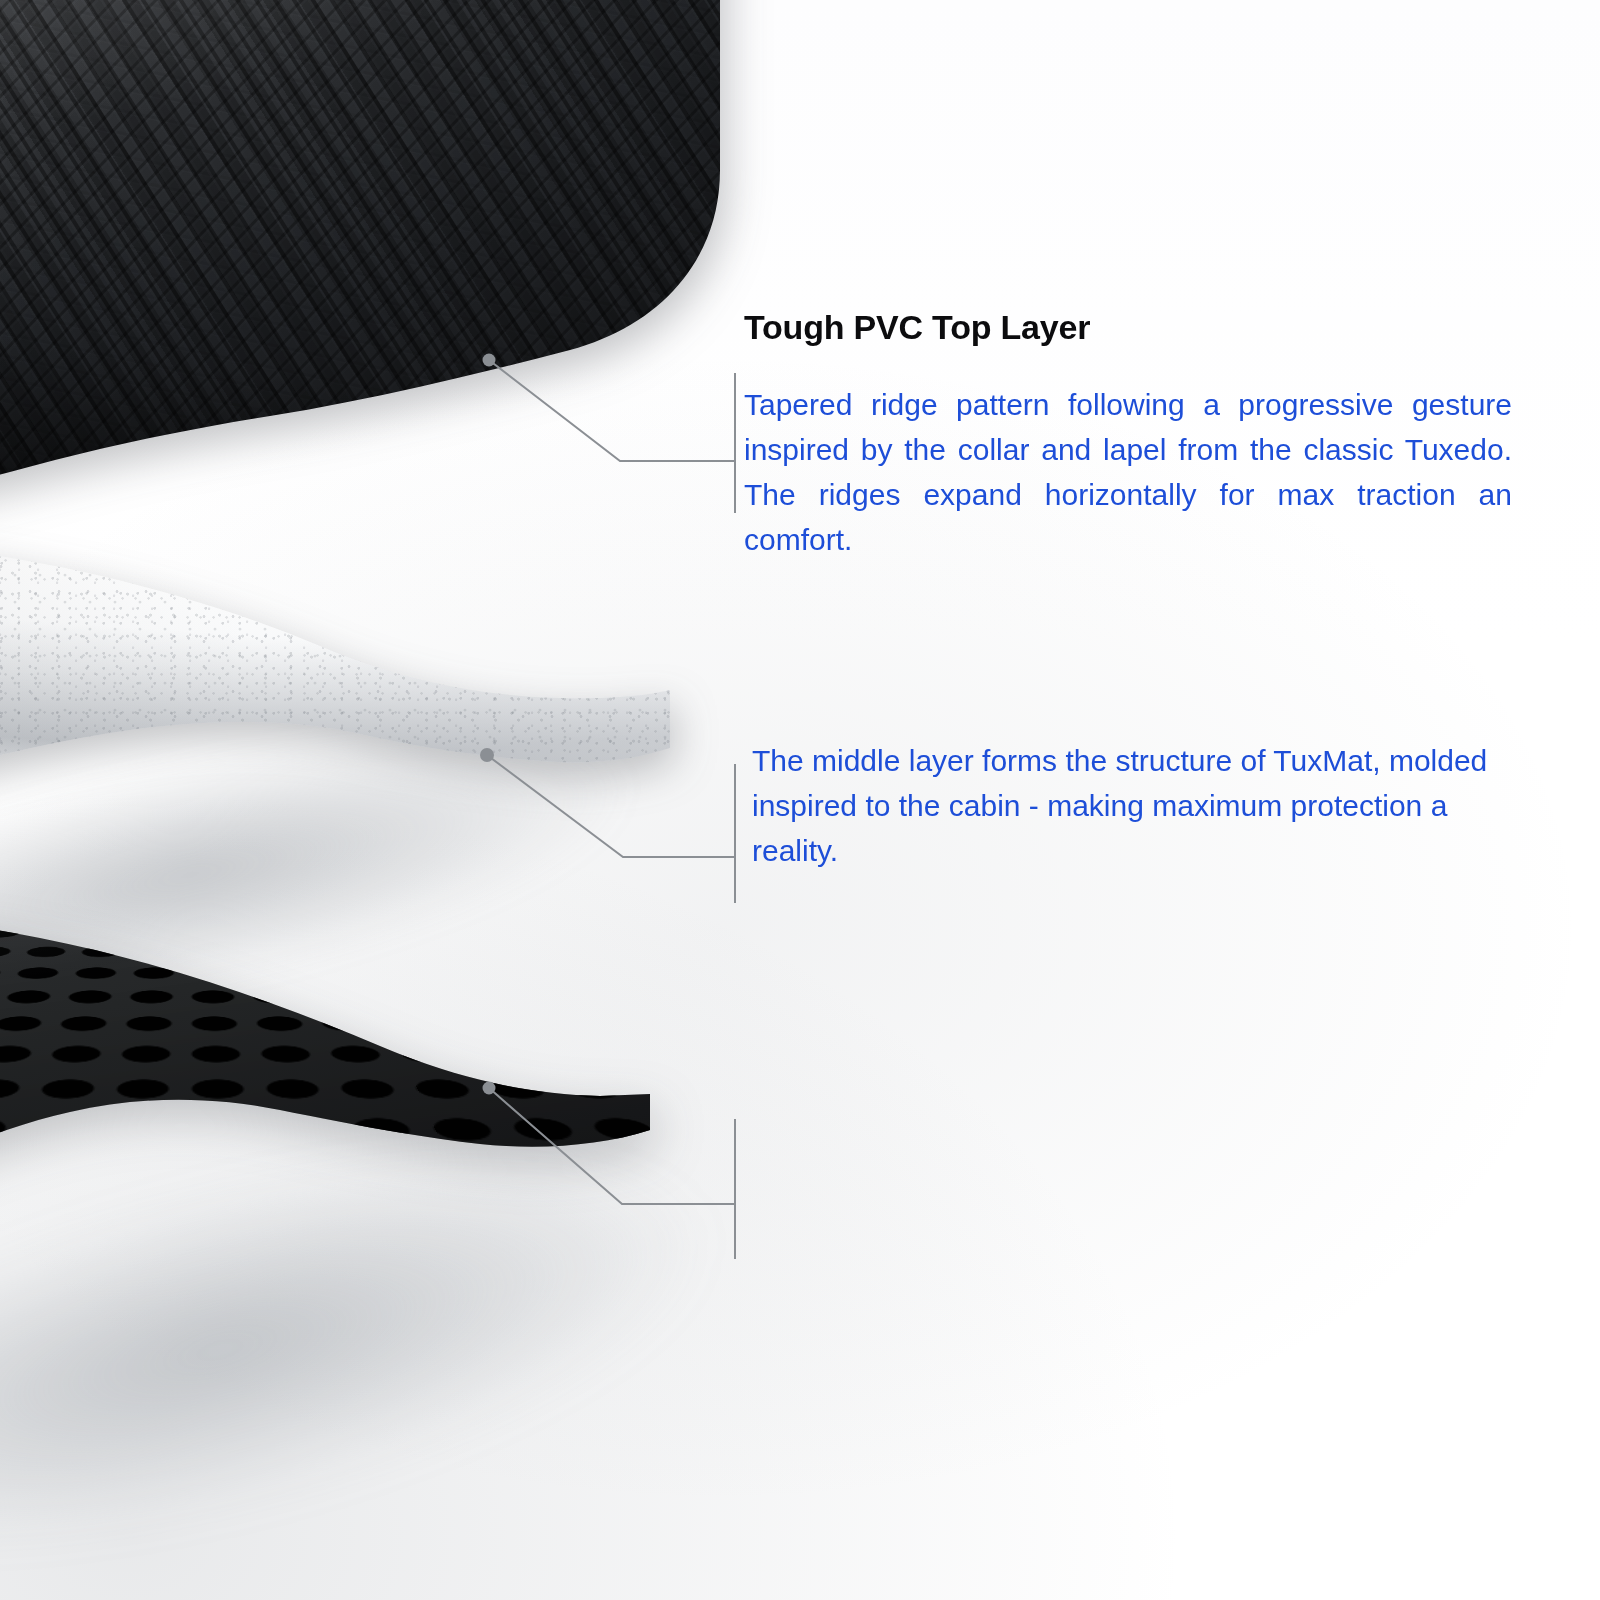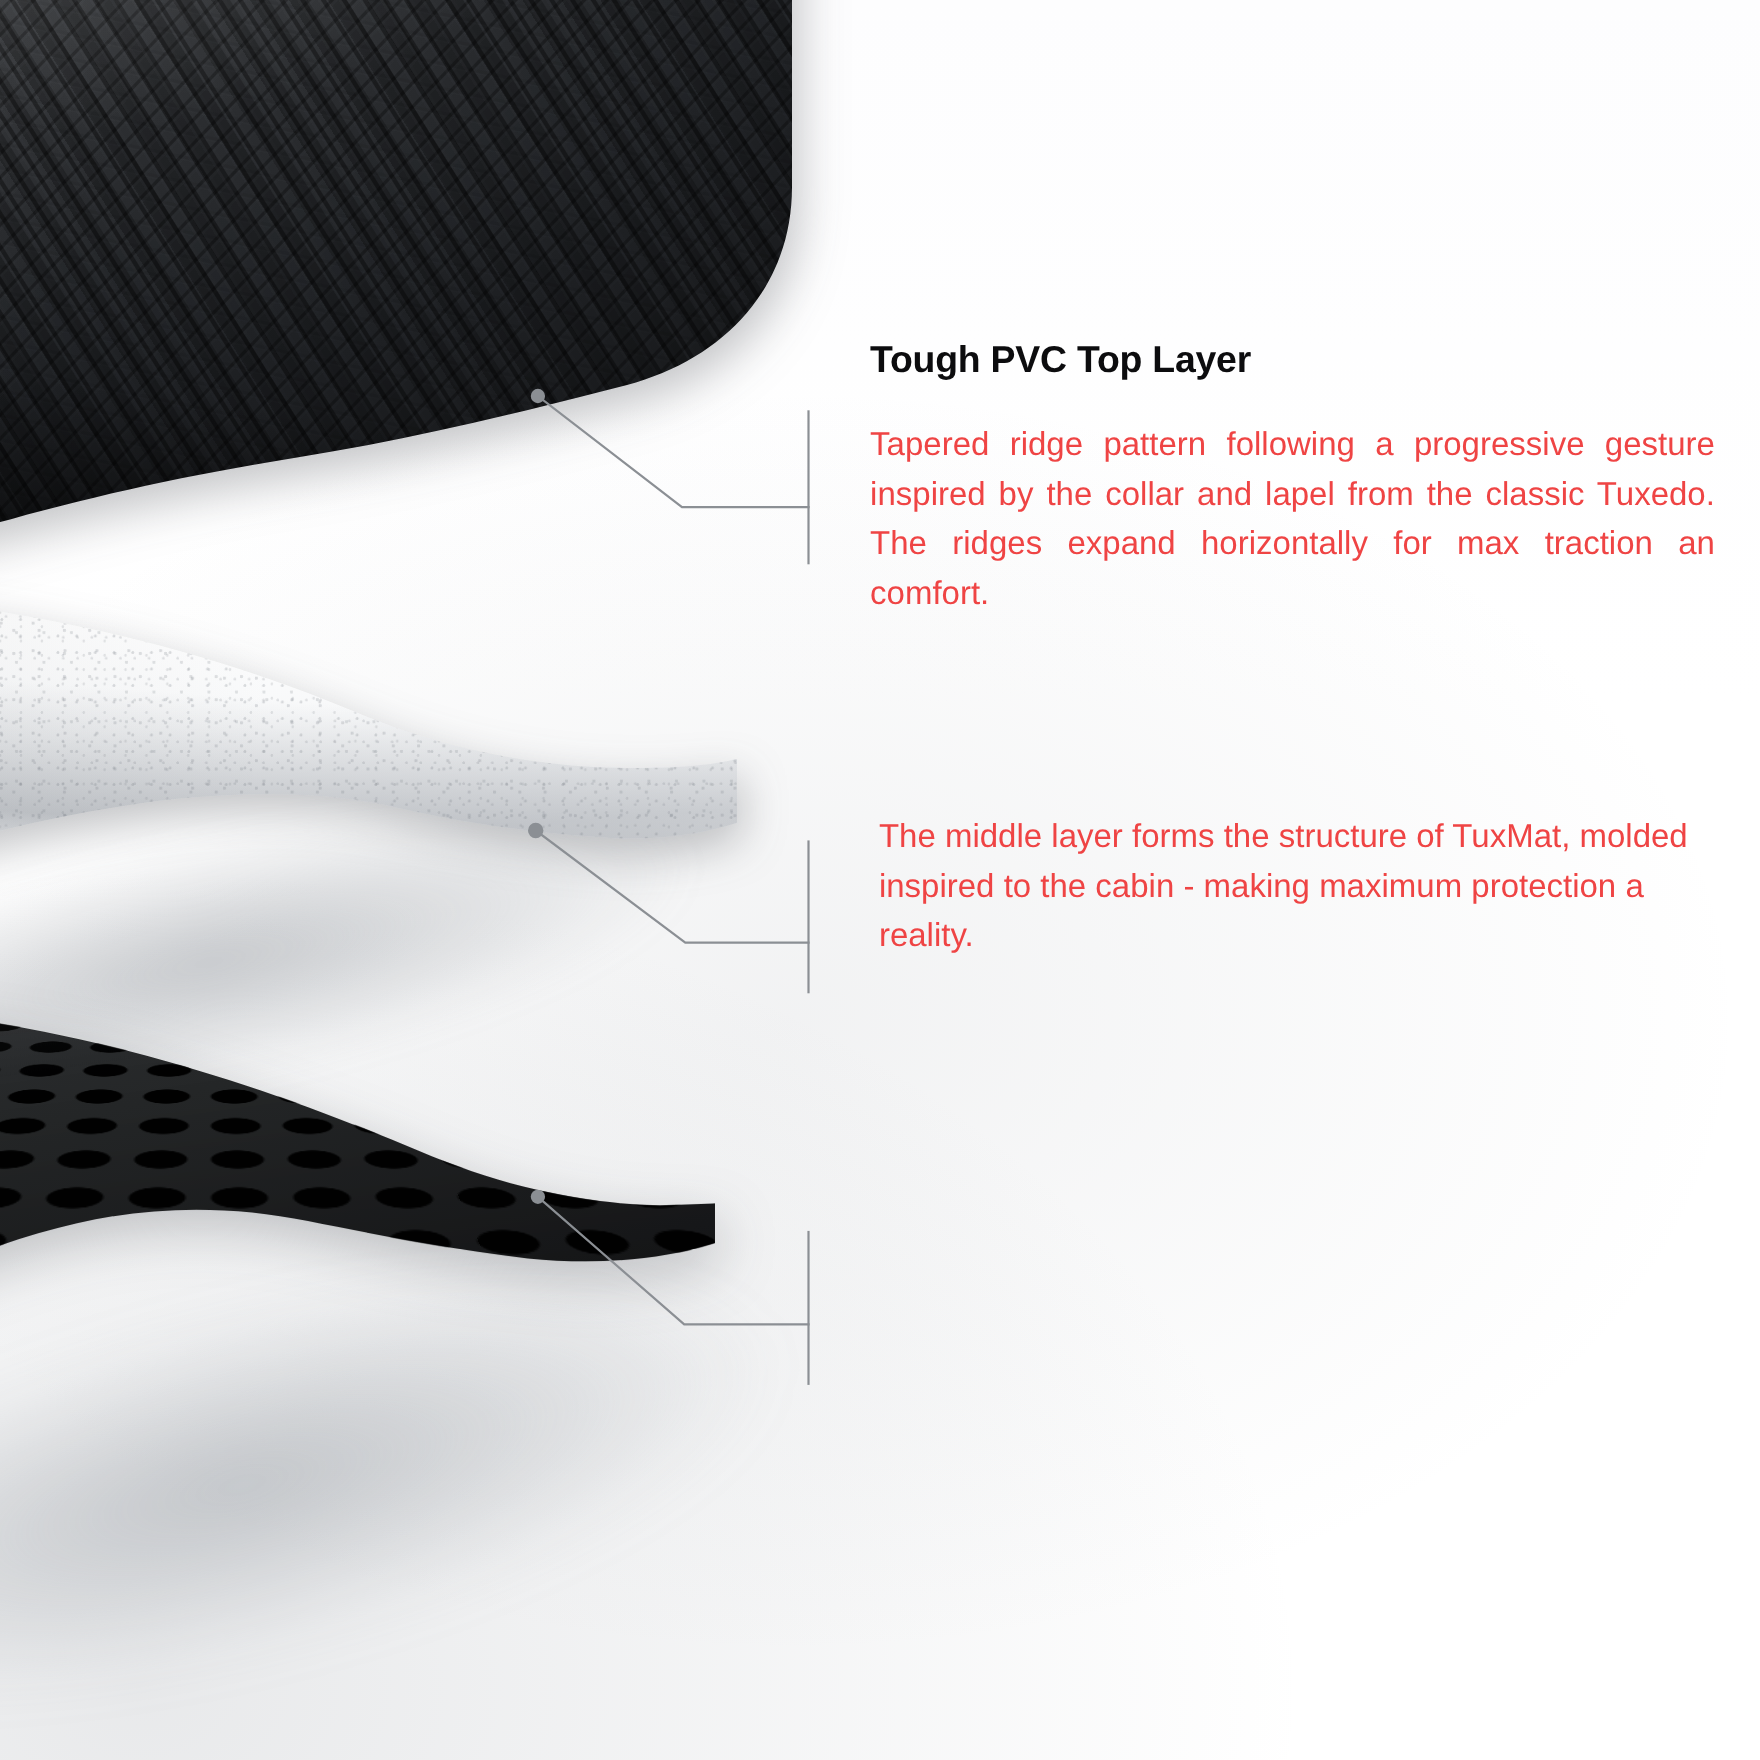--- a/index.html
+++ b/index.html
@@ -100,24 +100,24 @@
     background:radial-gradient(closest-side, rgba(120,126,134,.40), rgba(120,126,134,0) 100%);
     transform:rotate(-12deg);filter:blur(18px);}
   .shadow-b{position:absolute;left:-280px;top:1200px;width:1000px;height:300px;
     background:radial-gradient(closest-side, rgba(130,136,144,.42), rgba(130,136,144,0) 100%);
     transform:rotate(-14deg);filter:blur(26px);}
 
   
   .leaders{position:absolute;inset:0;}
 
   
-  .block{position:absolute;margin-left:47px;}
+  .block{position:absolute;}
   .heading{font-size:34px;font-weight:700;color:#0c0c0e;letter-spacing:-.2px;
            white-space:nowrap;line-height:1;}
-  .body{font-size:30px;line-height:1.50;color:#ef4444;font-weight:400;
+  .body{font-size:30px;line-height:1.50;color:#1d4ed8;font-weight:400;
         text-align:justify;text-justify:inter-word;}
 
   #b1{left:744px;top:310px;width:768px;}
   #b1 .body{margin-top:38px;}
   #b2{left:752px;top:700px;width:768px;}
   #b2 .body{margin-top:38px;}
   #b3{left:744px;top:1052px;width:770px;}
   #b3 .body{margin-top:38px;}
   #b3 .body, #b2 .body{text-align:left;}
 </style>

